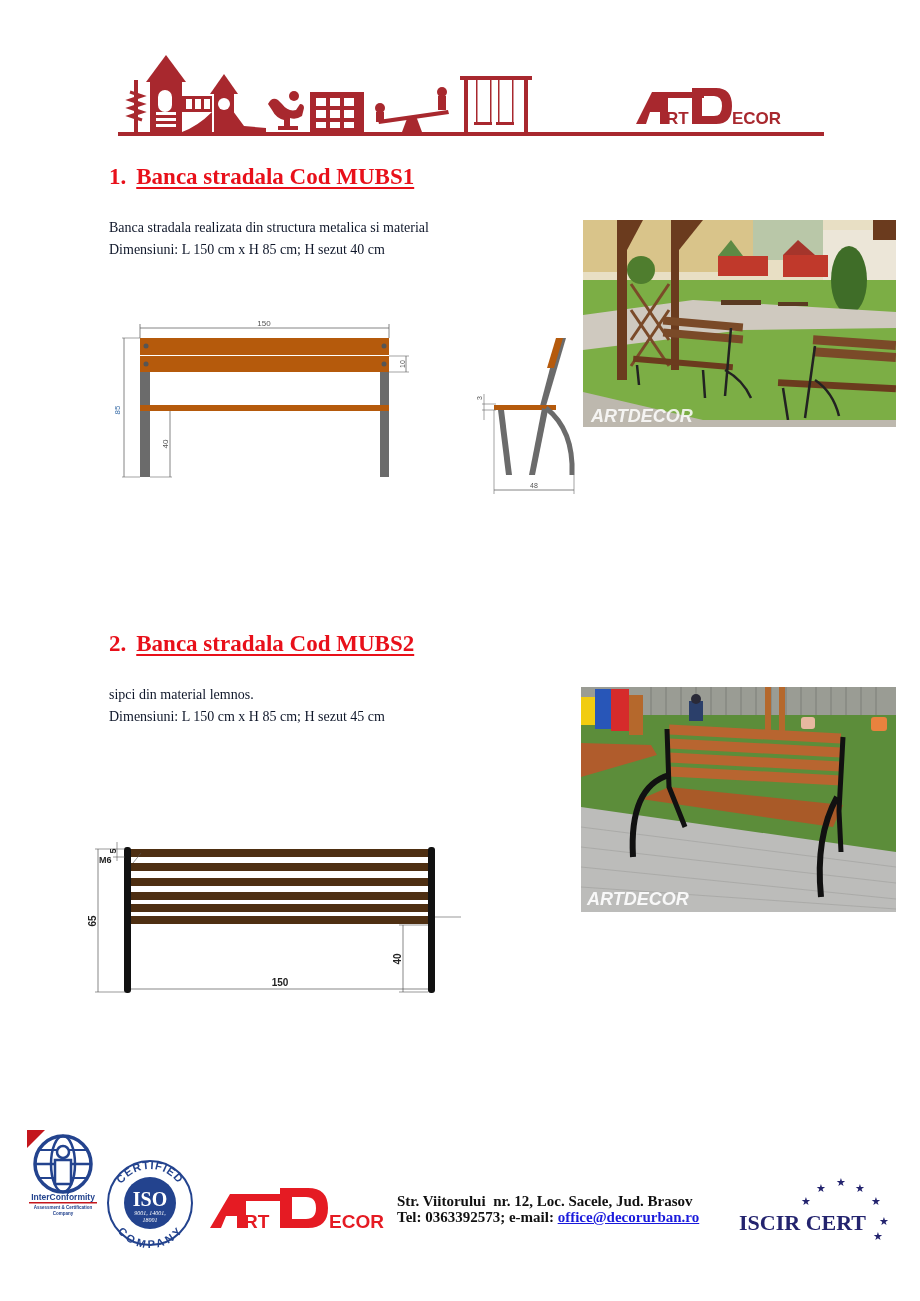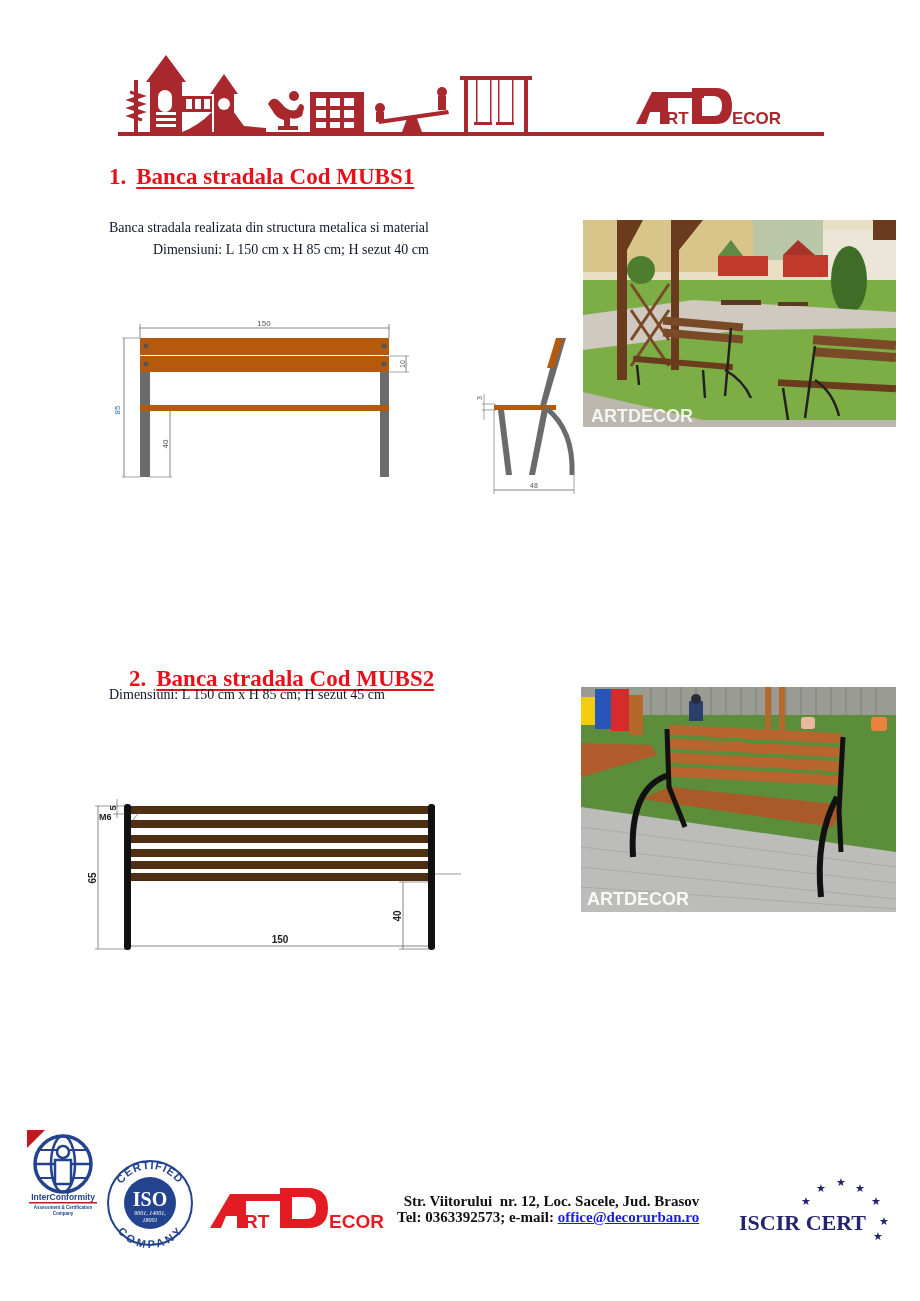--- a/index.html
+++ b/index.html
@@ -1,34 +1,34 @@
 <!DOCTYPE html>
 <html><head>
 <meta charset="utf-8">
 <style>
   * { margin: 0; padding: 0; box-sizing: border-box; }
   html, body { width: 920px; height: 1301px; background: #ffffff; overflow: hidden; }
   body { position: relative; font-family: "Liberation Serif", serif; color: #111; }
 
-  .abs { position: absolute; text-align: right; }
+  .abs { position: absolute; }
 
   
   .header-banner { left: 118px; top: 52px; width: 706px; height: 86px; }
   .header-line { left: 118px; top: 132px; width: 706px; height: 4px; background: #a8282e; }
 
   
   .section-title { font-size: 23px; font-weight: bold; color: #e8101a; }
   .section-title .num { margin-right: 10px; }
   .section-title .txt { text-decoration: underline; text-decoration-thickness: 2px; text-underline-offset: 3px; }
 
   .desc { font-size: 14px; line-height: 22px; color: #0f172a; }
   .desc p { white-space: nowrap; }
 
   
-  .photo { overflow: hidden; }
+  .photo { overflow: hidden; font-style: italic; }
   .photo svg { display: block; }
 
   
   .contact { font-family: Liberation Serif, serif; font-weight: bold; font-size: 15px; line-height: 16px; color: #111; }
   .contact a { color: #1a1adc; text-decoration: underline; font-weight: bold; }
 </style>
 </head>
 <body>
 
 <div class="abs header-banner">
@@ -217,29 +217,30 @@
 
     <rect x="138" y="80" width="40" height="5" fill="#5a3a22"></rect>
     <rect x="195" y="82" width="30" height="4" fill="#5a3a22"></rect>
 
     <path d="M0 172 L120 200 L313 200 L313 207 L0 207 Z" fill="#bdb8ae"></path>
 
     <text x="8" y="202" font-family="Liberation Sans, sans-serif" font-weight="bold" font-size="18" fill="#ffffff" opacity="0.85">ARTDECOR</text>
   </svg>
 </div>
 
-<div class="abs section-title" style="left:109px; top:666px;margin-left:20px;">
+<div class="abs section-title" style="left:109px; top:631px;">
   <span class="num">2.</span><span class="txt">Banca stradala Cod MUBS2</span>
 </div>
 
 <div class="abs desc" style="left:109px; top:684px;">
+  <p>sipci din material lemnos.</p>
   <p>Dimensiuni: L 150 cm x H 85 cm; H sezut 45 cm</p>
 </div>
 
-<div class="abs" style="left:85px; top:796px; width:385px; height:160px;">
+<div class="abs" style="left:85px; top:839px; width:385px; height:160px;">
   <svg width="385" height="160" viewBox="0 0 385 160" font-family="Liberation Sans, sans-serif">
 
     <g fill="#4e2f12">
       <rect x="44" y="10" width="300" height="8"></rect>
       <rect x="44" y="24" width="300" height="8"></rect>
       <rect x="44" y="39" width="300" height="8"></rect>
       <rect x="44" y="53" width="300" height="8"></rect>
       <rect x="44" y="65" width="300" height="8"></rect>
       <rect x="44" y="77" width="300" height="8"></rect>
     </g>

